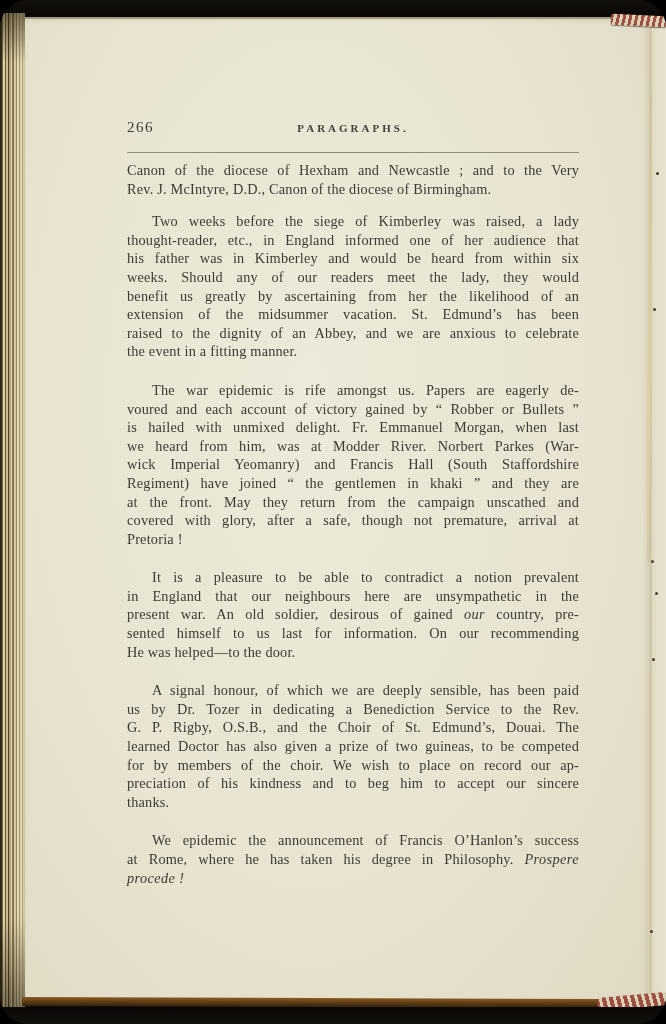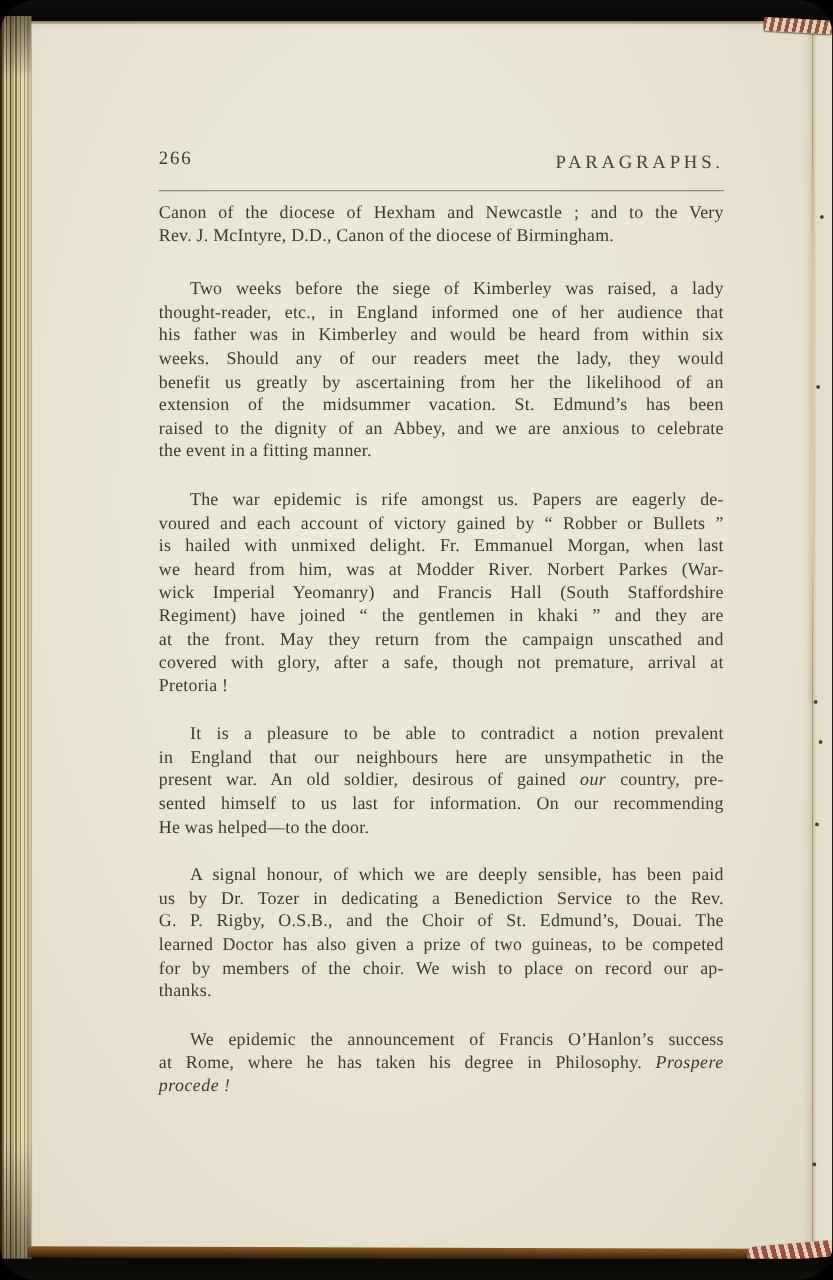--- a/index.html
+++ b/index.html
@@ -54,29 +54,29 @@
     transform:rotate(3deg);border-radius:2px;box-shadow:0 1px 1px rgba(0,0,0,.5);}
   .headband-bottom{position:absolute;left:597px;top:995px;width:69px;height:13px;
     background:repeating-linear-gradient(80deg,#9e4f43 0 4px,#ddd1b3 4px 7px);
     transform:rotate(-5deg);border-radius:7px 2px 2px 7px;box-shadow:0 1px 2px rgba(0,0,0,.6);}
   .bottom-edge{position:absolute;left:22px;top:998px;width:582px;height:9px;
     background:linear-gradient(180deg,#8a5a22,#5a3a14 55%,#31220d);
     transform:rotate(.2deg);}
   
   .header{position:absolute;left:102px;top:100px;width:452px;height:22px;color:#3f3c33;}
   .pagenum{position:absolute;left:0;top:0;font-size:15px;letter-spacing:1.5px;}
-  .runtitle{position:absolute;left:0;right:0;top:3px;text-align:right;
-    font-size:15px;letter-spacing:3px;color:#45423a;}
+  .runtitle{position:absolute;left:0;right:0;top:3px;text-align:center;
+    font-size:11px;letter-spacing:3px;color:#45423a;font-weight:bold;}
   .rule{position:absolute;left:102px;top:133px;width:452px;height:1px;
     background:#8d897c;}
   .body{position:absolute;left:102px;top:142px;width:452px;
     font-size:14.3px;line-height:18.6px;color:#3d3a32;
     letter-spacing:.2px;}
   .para{margin:0 0 20px 0;}
-  .para:first-child{margin-bottom:24px;}
+  .para:first-child{margin-bottom:14px;}
   .line{text-align:justify;text-align-last:justify;}
   .line.last{text-align-last:left;}
   .line.indent{text-indent:25px;}
   .line i{letter-spacing:.4px;}
 </style>
 </head>
 <body>
 
 <div class="scene">
   <div class="band-top"></div>
@@ -120,20 +120,21 @@
           <div class="line"><span>present war. An old soldier, desirous of gained </span><i>our</i><span> country, pre-</span></div>
           <div class="line"><span>sented himself to us last for information. On our recommending</span></div>
           <div class="line last"><span>He was helped—to the door.</span></div>
         </div>
         <div class="para">
           <div class="line indent"><span>A signal honour, of which we are deeply sensible, has been paid</span></div>
           <div class="line"><span>us by Dr. Tozer in dedicating a Benediction Service to the Rev.</span></div>
           <div class="line"><span>G. P. Rigby, O.S.B., and the Choir of St. Edmund’s, Douai. The</span></div>
           <div class="line"><span>learned Doctor has also given a prize of two guineas, to be competed</span></div>
           <div class="line"><span>for by members of the choir. We wish to place on record our ap-</span></div>
+          <div class="line"><span>preciation of his kindness and to beg him to accept our sincere</span></div>
           <div class="line last"><span>thanks.</span></div>
         </div>
         <div class="para">
           <div class="line indent"><span>We epidemic the announcement of Francis O’Hanlon’s success</span></div>
           <div class="line"><span>at Rome, where he has taken his degree in Philosophy. </span><i>Prospere</i></div>
           <div class="line last"><i>procede !</i></div>
         </div>
       </div>
   </div>
 

